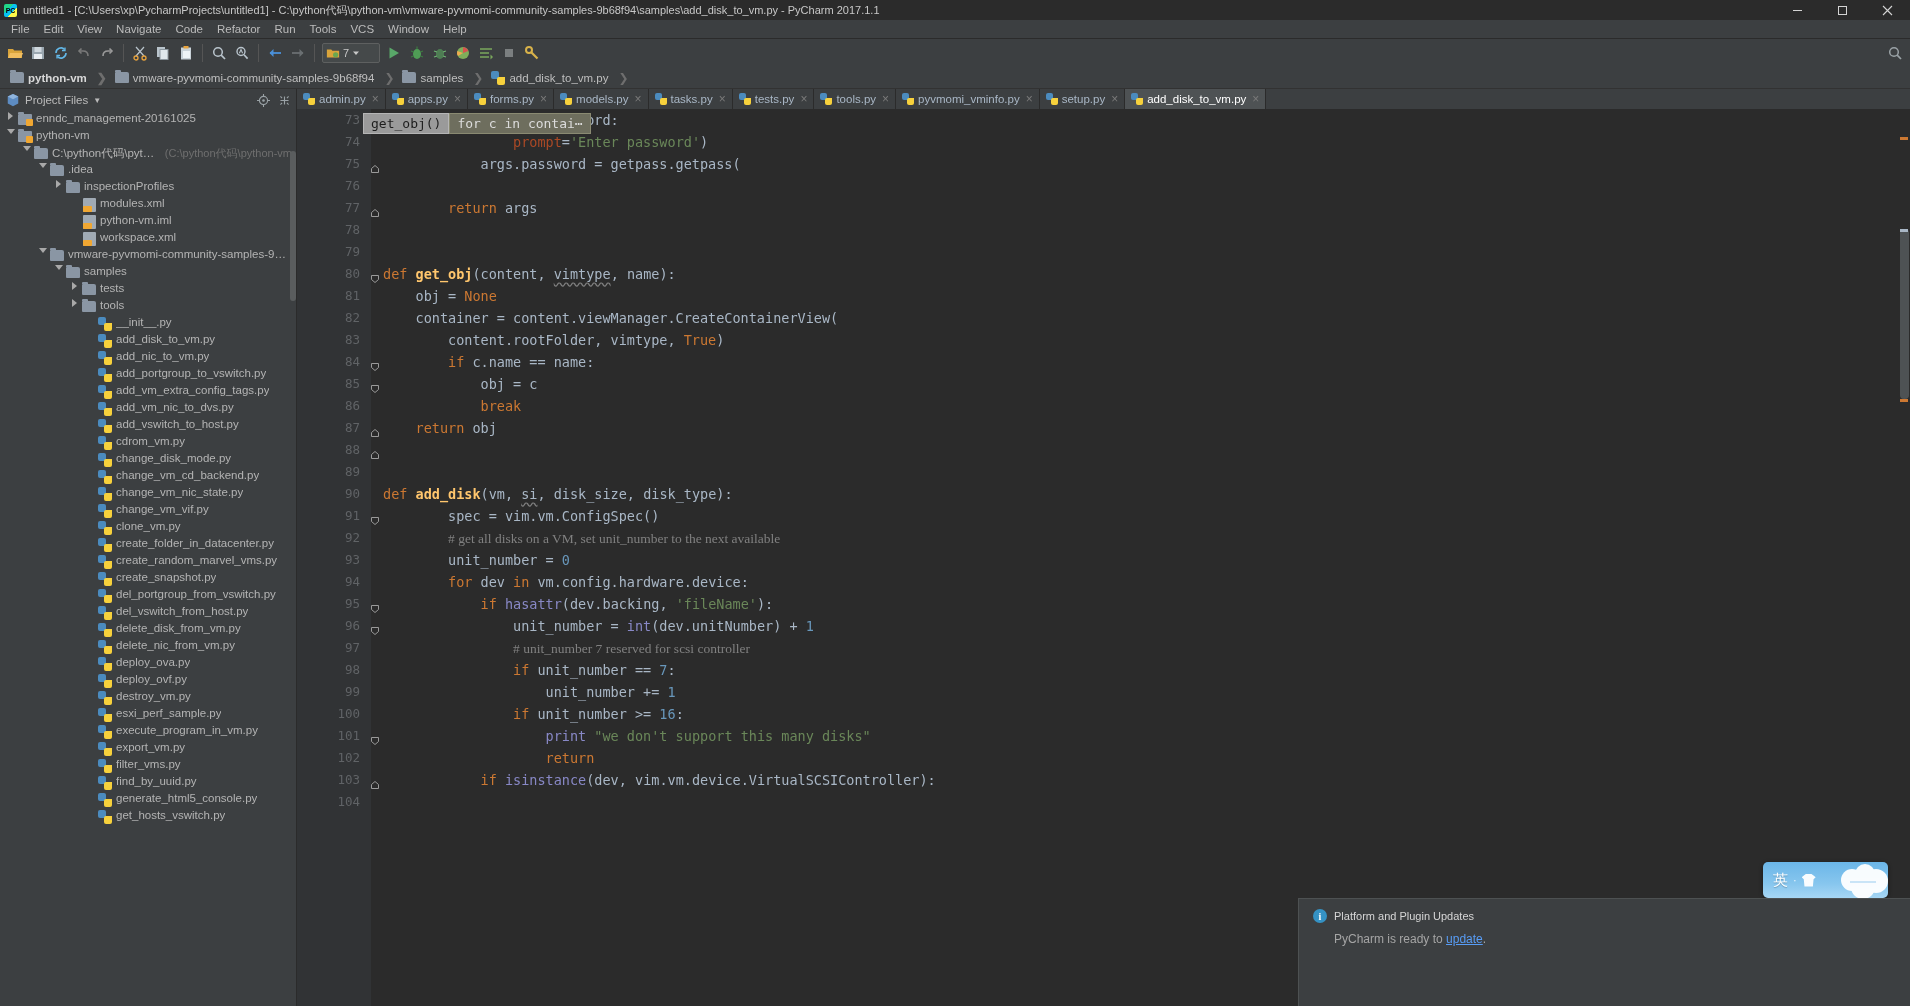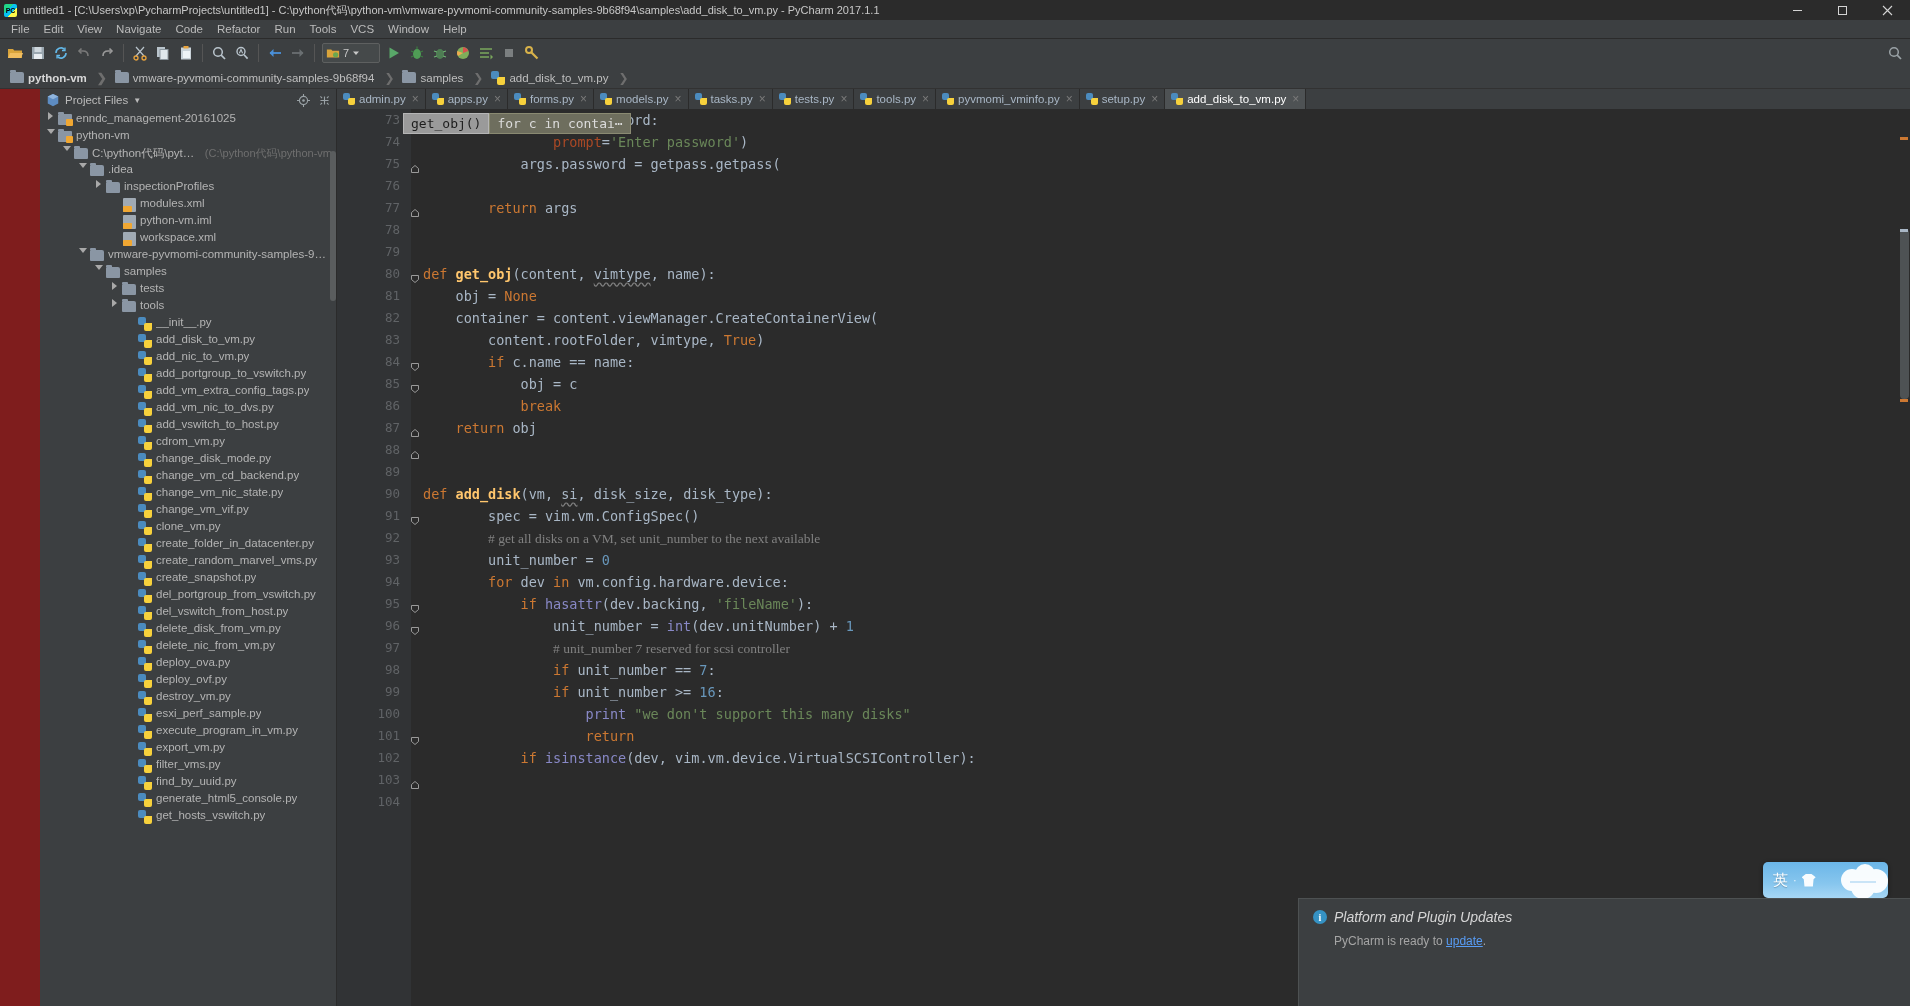--- a/index.html
+++ b/index.html
@@ -3,21 +3,21 @@
 <meta charset="utf-8">
 <style>
   * { box-sizing: border-box; margin: 0; padding: 0; }
   html, body {
     width: 1910px; height: 1006px;
     background: #3c3f41;
     font-family: "Liberation Sans", sans-serif;
     overflow: hidden;
     -webkit-font-smoothing: antialiased;
   }
-  .app { position: relative; width: 1910px; height: 1006px; display: flex; flex-direction: column; background:#7f1d1d; }
+  .app { position: relative; width: 1910px; height: 1006px; display: flex; flex-direction: column; background:#a3a3a3; }
 
   
   .titlebar {
     height: 20px; background: #2b2b2b; display: flex; align-items: center;
     color: #c8c8c8; font-size: 11px; flex: 0 0 20px; position: relative;
   }
   .titlebar .pc-icon {
     width: 13px; height: 13px; margin: 0 6px 0 4px; border-radius: 2px;
     background: linear-gradient(135deg,#21d789 0%,#21d789 35%,#07c3f2 35%,#07c3f2 65%,#fcf84a 65%);
     display:inline-block; flex:0 0 13px;
@@ -60,21 +60,21 @@
   
   .navbar {
     height: 22px; background: #3c3f41; display:flex; align-items:center;
     padding-left: 8px; flex: 0 0 22px; gap: 0px; border-bottom:1px solid #323232;
   }
   .crumb { display:flex; align-items:center; gap:4px; padding: 1px 6px 1px 2px; color:#bfbfbf; font-size:11.5px; white-space:nowrap;}
   .crumb.first { font-weight: bold; color:#d8d8d8; }
   .crumb .sepchev { color:#6e6e6e; margin-left: 6px; font-size: 12px;}
 
   
-  .main { flex: 1 1 auto; display: flex; min-height: 0; background:#3c3f41;margin-left:40px; }
+  .main { flex: 1 1 auto; display: flex; min-height: 0; background:#3c3f41; }
 
   
   .sidebar { width: 297px; flex: 0 0 297px; background: #3c3f41; display:flex; flex-direction:column; border-right:1px solid #2b2b2b;}
   .sb-header {
     height: 22px; display:flex; align-items:center; padding: 0 4px 0 6px; gap:5px;
     background:#3c3f41; flex:0 0 22px;
   }
   .sb-header .title { color:#bbbbbb; font-size:11.5px; }
   .sb-header .chev { color:#bbb; font-size:8px; }
   .sb-header .spacer { flex:1; }
@@ -161,21 +161,21 @@
   .ime .cloud { position:absolute; right:-6px; top:-2px; width:62px; height:44px; }
   .notif {
     position:absolute; right:0px; bottom:0px; width:612px; height:108px; background:#3c3f41;
     border-top:1px solid #4d5152; border-left:1px solid #4d5152; z-index:41;
   }
   .notif .nrow1 { display:flex; align-items:center; gap:7px; padding:10px 0 0 14px; }
   .notif .ninfo {
     width:14px;height:14px;border-radius:50%;background:#3592c4;color:#fff;font-size:10px;font-weight:bold;
     display:flex;align-items:center;justify-content:center; font-family:"Liberation Serif", serif;
   }
-  .notif .ntitle { color:#d6d6d6; font-size:14px;font-style:italic; }
+  .notif .ntitle { color:#d6d6d6; font-size:11px; }
   .notif .nbody { color:#a5a5a5; font-size:12px; padding:9px 0 0 35px; }
   .notif .nlink { color:#589df6; text-decoration:underline; }
 
   
   .vscroll { position:absolute; right:0; top:0; width:12px; bottom:0; background:#2b2b2b; }
   .vscroll .thumb { position:absolute; right:1px; top:120px; width:9px; height:170px; background:#4e5254; border-radius:4px;}
   .errstripe { position:absolute; right:2px; width:8px; height:3px; }
 </style>
 </head>
 <body>
@@ -1028,20 +1028,21 @@
             <div class="cline">&nbsp;</div>
             <div class="cline"><span class="kw">def</span> <span class="fn">add_disk</span>(vm, <span class="sq">si</span>, disk_size, disk_type):</div>
             <div class="cline">        spec = vim.vm.ConfigSpec()</div>
             <div class="cline">        <span class="cmt"># get all disks on a VM, set unit_number to the next available</span></div>
             <div class="cline">        unit_number = <span class="num">0</span></div>
             <div class="cline">        <span class="kw">for</span> dev <span class="kw">in</span> vm.config.hardware.device:</div>
             <div class="cline">            <span class="kw">if</span> <span class="bi">hasattr</span>(dev.backing, <span class="str">'fileName'</span>):</div>
             <div class="cline">                unit_number = <span class="bi">int</span>(dev.unitNumber) + <span class="num">1</span></div>
             <div class="cline">                <span class="cmt"># unit_number 7 reserved for scsi controller</span></div>
             <div class="cline">                <span class="kw">if</span> unit_number == <span class="num">7</span>:</div>
+            <div class="cline">                    unit_number += <span class="num">1</span></div>
             <div class="cline">                <span class="kw">if</span> unit_number &gt;= <span class="num">16</span>:</div>
             <div class="cline">                    <span class="bi">print</span> <span class="str">"we don't support this many disks"</span></div>
             <div class="cline">                    <span class="kw">return</span></div>
             <div class="cline">            <span class="kw">if</span> <span class="bi">isinstance</span>(dev, vim.vm.device.VirtualSCSIController):</div>
           </div>
 
         <div class="bcpop">
           <div class="seg sel">get_obj()</div>
           <div class="seg">for c in contai⋯</div>
         </div>

